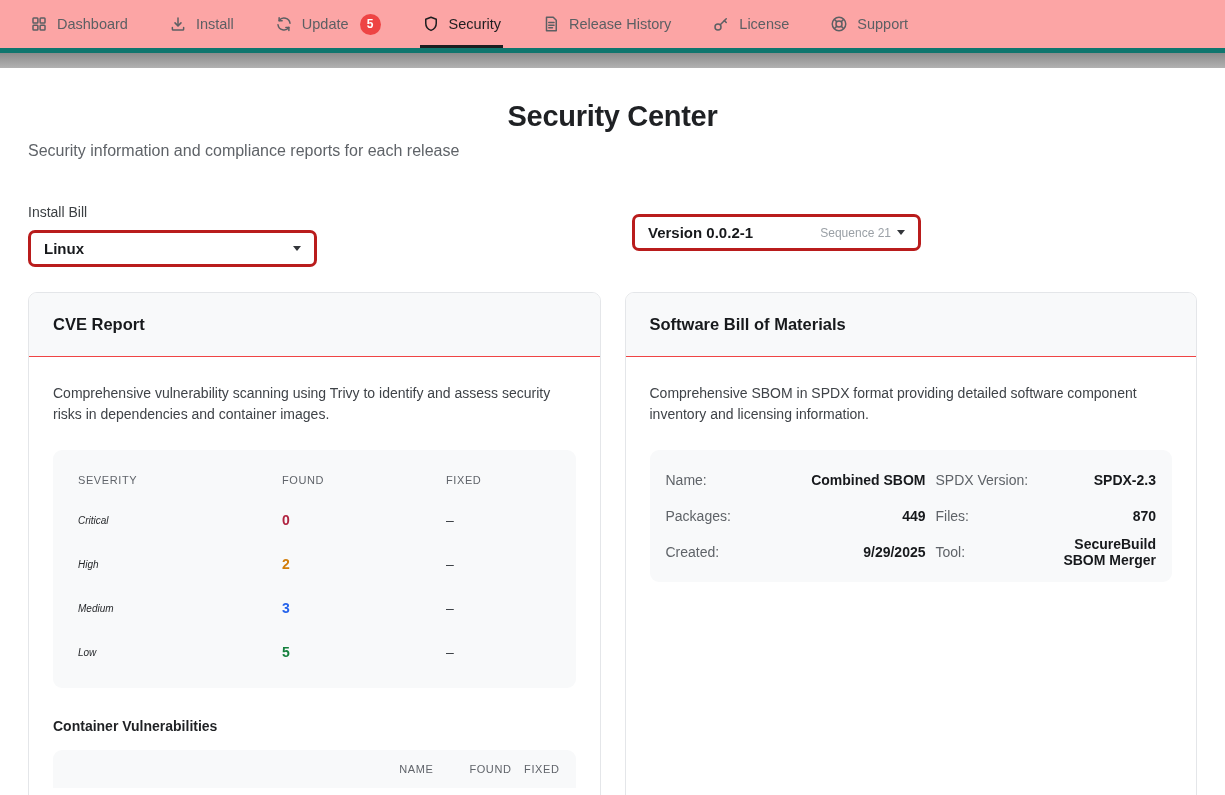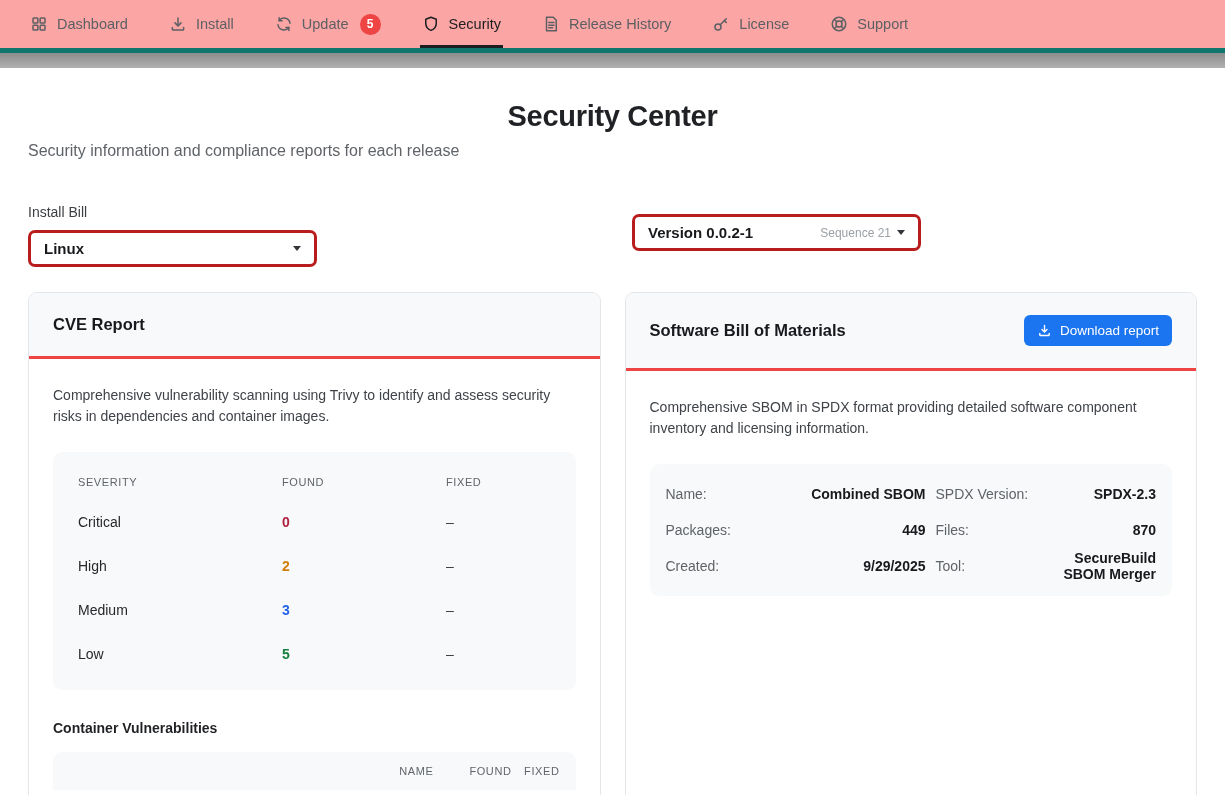--- a/index.html
+++ b/index.html
@@ -31,31 +31,31 @@
   .select { margin-top:10px; height:37px; border:3px solid #b91c1c; border-radius:7px; background:#fff; display:flex; align-items:center; padding:0 13px; cursor:pointer; width:100%; }
   .select .sel-value { font-size:15px; font-weight:700; color:#17191c; }
   .select .sel-secondary { margin-left:auto; font-size:12px; color:#9aa0a6; }
   .caret { width:0; height:0; border-left:4.5px solid transparent; border-right:4.5px solid transparent; border-top:5.5px solid #33363a; margin-left:8px; }
   .select .caret.push { margin-left:auto; }
   .select .sel-secondary + .caret { margin-left:6px; }
 
   
   .cards { display:flex; gap:24px; margin-top:25px; align-items:flex-start; }
   .card { width:579px; min-height:540px; border:1px solid #e4e6e9; border-radius:9px; background:#fff; overflow:hidden; }
-  .card-header { display:flex; align-items:center; justify-content:space-between; background:#f8f9fa; border-bottom:3px solid #ef4444; padding:22px 24px; }
+  .card-header { display:flex; align-items:center; justify-content:space-between; background:#f8f9fa; border-bottom:1px solid #ef4444; padding:22px 24px; }
   .card-title { font-size:16.5px; font-weight:700; color:#17191c; }
   .card-body { padding:26px 24px 24px; }
   .card-desc { font-size:14px; line-height:21px; color:#3f4348; }
 
   
   .sev-table { margin-top:25px; background:#f8f9fa; border-radius:9px; padding:12px 0 14px; }
   .sev-row { display:grid; grid-template-columns:204px 164px 1fr; align-items:center; height:44px; padding:0 25px; }
   .sev-row.head { height:36px; }
   .th { font-size:11px; font-weight:400; letter-spacing:.6px; color:#60646a; }
-  .sev-name { font-size:14px; color:#26282b; }
+  .sev-name { font-size:10px; color:#26282b;font-style:italic; }
   .sev-found { font-size:14px; font-weight:600; }
   .sev-fixed { font-size:14px; color:#3f4348; }
 
   
   .sub-title { margin-top:30px; font-size:14px; font-weight:700; color:#1f2124; }
   .cv-table { margin-top:16px; background:#f8f9fa; border-radius:9px 9px 0 0;text-align:right; }
   .cv-head { display:flex; align-items:center; height:38px; padding:0 16px; }
   .cv-head .cv-name { flex:1; }
   .cv-head .cv-found { width:78px; }
   .cv-head .cv-fixed { width:48px; }
@@ -215,30 +215,20 @@
               <span class="th cv-fixed">FIXED</span>
             </div>
           </div>
 
         </div>
       </section>
 
       <section class="card">
         <div class="card-header">
           <div class="card-title">Software Bill of Materials</div>
-          <button class="btn-primary">
-            <span>
-              <svg width="15" height="15" viewBox="0 0 24 24" fill="none" stroke="#ffffff" stroke-width="2.2" stroke-linecap="round" stroke-linejoin="round">
-                  <path d="M12 4v10"></path>
-                  <path d="M8 10.5l4 4 4-4"></path>
-                  <path d="M4.5 16.5v2.5a1 1 0 0 0 1 1h13a1 1 0 0 0 1-1v-2.5"></path>
-                </svg>
-            </span>
-            <span>Download report</span>
-          </button>
         </div>
         <div class="card-body">
           <p class="card-desc">Comprehensive SBOM in SPDX format providing detailed software component inventory and licensing information.</p>
 
           <div class="sbom-details">
             <div class="d-label">Name:</div>
             <div class="d-value">Combined SBOM</div>
             <div class="d-label">SPDX Version:</div>
             <div class="d-value">SPDX-2.3</div>
 

